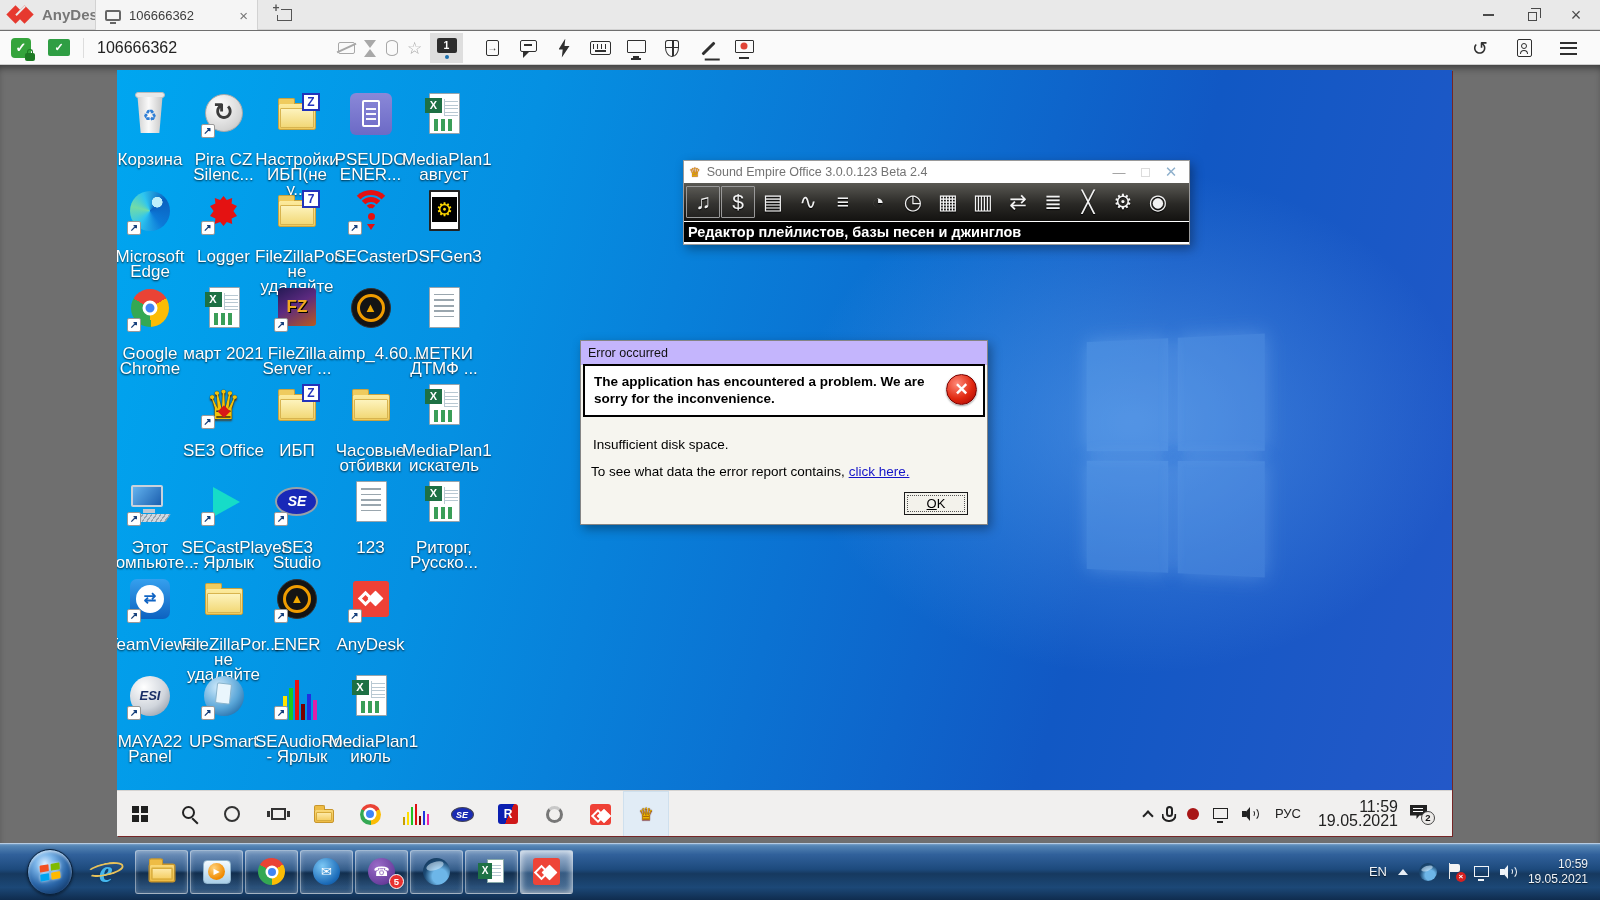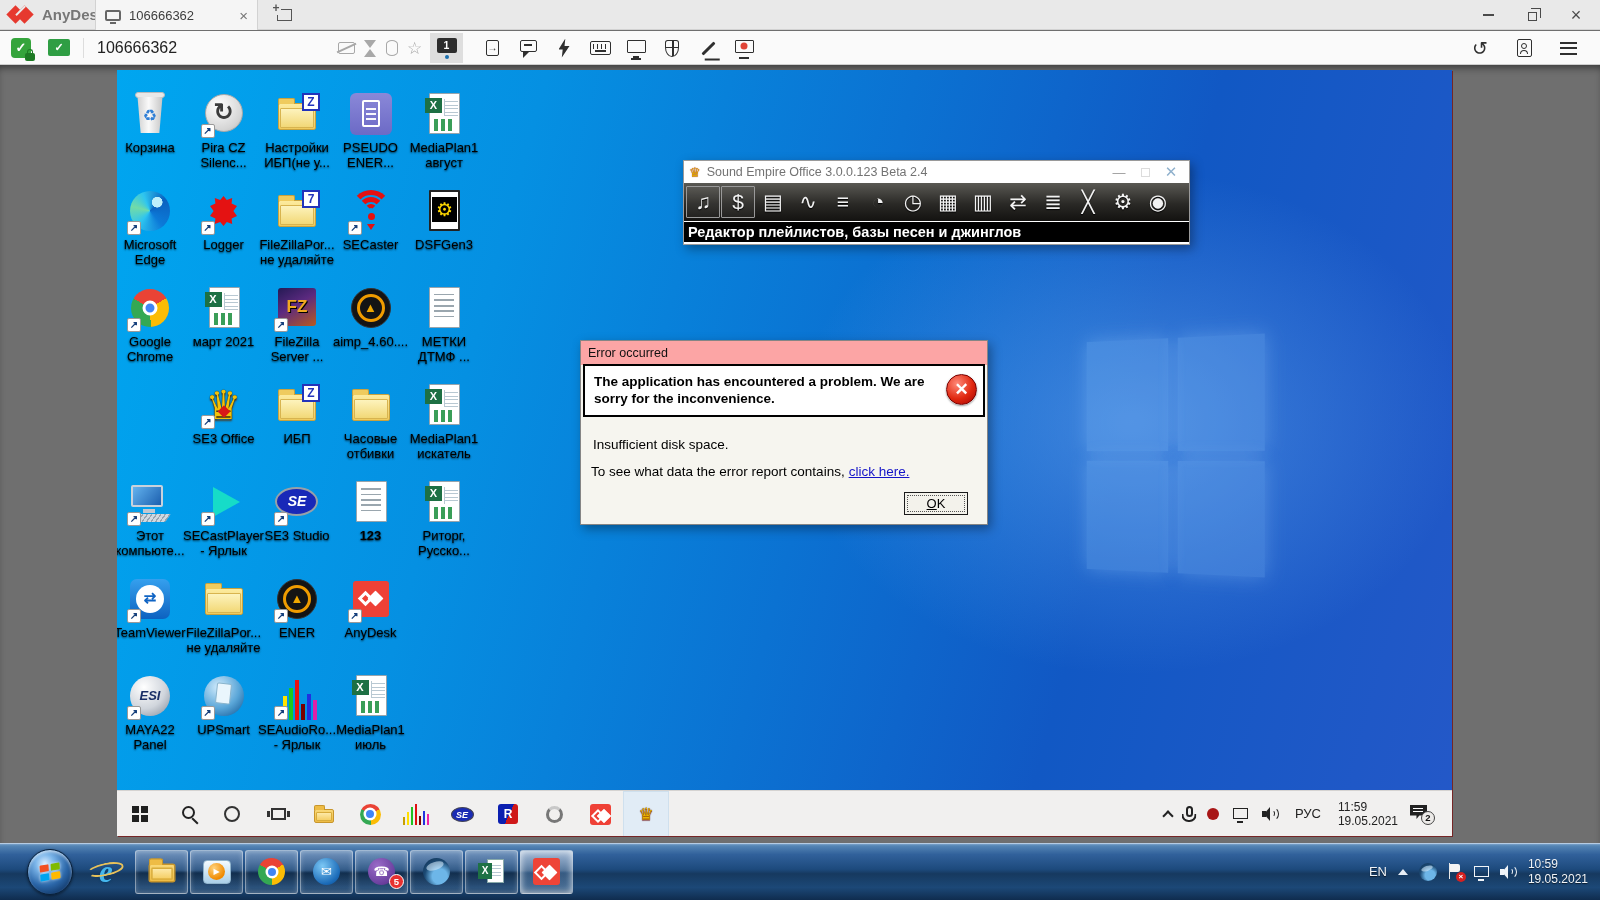--- a/index.html
+++ b/index.html
@@ -83,21 +83,21 @@
 .content{position:absolute;top:65px;left:0;right:0;bottom:57px;background:#6f6f6f;box-shadow:inset 0 6px 8px -4px rgba(0,0,0,.55)}
 .remote{position:absolute;left:117px;top:5px;width:1335px;height:766px;overflow:hidden;box-shadow:1px 1px 0 rgba(120,20,20,.8)}
 .wall{position:absolute;inset:0;background:radial-gradient(ellipse 480px 360px at 76% 46%,rgba(110,175,245,.5),rgba(110,175,245,0) 70%),linear-gradient(105deg,#00a6f0 0%,#0590e2 28%,#0b72d2 52%,#1158c4 72%,#2458c8 100%)}
 .wlogo{position:absolute;left:963px;top:268px;width:185px;height:235px;display:grid;grid-template-columns:1fr 1fr;grid-template-rows:1fr 1fr;gap:10px;transform:perspective(700px) rotateY(-16deg)}
 .wlogo u{background:rgba(150,205,255,.22);box-shadow:0 0 18px rgba(160,210,255,.3)}
 
 
 .dicon{position:absolute;width:84px;text-align:center}
 .art{position:relative;width:48px;height:48px;margin:0 auto}
 .art>*{position:absolute}
-.lbl{margin-top:2px;font-size:13px;line-height:15px;color:#000000;text-shadow:0 1px 2px rgba(0,0,0,.8)}
+.lbl{margin-top:14px;font-size:17px;line-height:15px;color:#ffffff;text-shadow:0 1px 2px rgba(0,0,0,.8)}
 .shortcut{left:1px;bottom:0;width:14px;height:14px;background:#fff;border:1px solid #999;border-radius:2px;font-size:10px;font-weight:bold;color:#16407c;line-height:12px;text-align:center}
 .badge{right:1px;top:3px;width:18px;height:18px;background:#fff;border:2px solid #2233bb;color:#2233bb;font-weight:bold;font-size:12px;line-height:14px;text-align:center}
 .art.recycle .lid{left:9px;top:2px;width:30px;height:6px;background:#e8e8e8;border:1px solid #bbb;border-radius:3px}
 .art.recycle .bin{left:11px;top:7px;width:26px;height:36px;background:linear-gradient(90deg,#cfcfcf,#fafafa 45%,#c4c4c4);clip-path:polygon(2% 0,98% 0,86% 100%,14% 100%)}
 .art.recycle .rc{left:0;right:0;top:16px;text-align:center;font-size:16px;color:#2f7fd6}
 .art .fb{left:5px;top:13px;width:38px;height:27px;background:linear-gradient(#fceb9e,#efcb5e);border:1px solid #c8a23e;border-radius:2px}
 .art .fb:before{content:"";position:absolute;left:-1px;top:-6px;width:15px;height:5px;background:#efcb5e;border:1px solid #c8a23e;border-bottom:none;border-radius:2px 2px 0 0}
 .art .fb:after{content:"";position:absolute;left:1px;top:4px;right:1px;bottom:1px;background:linear-gradient(#fdf3bd,#f2d877);border:1px solid #d8b44f;border-radius:1px}
 .art.excel .pg,.art.textdoc .pg,.art.dsf .pg{left:9px;top:3px;width:31px;height:41px;background:#fff;border:1px solid #98a4ac;border-radius:1px}
 .art.dsf .pg{border:2px solid #222}
@@ -159,21 +159,21 @@
 .sew-min{color:#9a9a9a;font-size:13px}
 .sew-max i{display:inline-block;width:9px;height:9px;border:1.5px solid #dcdcdc}
 .sew-x{color:#8fb0cc;font-size:15px}
 .sew-tools{height:38px;background:linear-gradient(#5a5954,#2a2926 55%,#131210);display:flex;align-items:center;padding:0 2px;gap:1px}
 .sew-btn{width:34px;height:32px;display:flex;align-items:center;justify-content:center;color:#f2f2f2;font-size:21px;text-shadow:0 1px 1px #000}
 .sew-btn.framed{border:1px solid #999;border-radius:1px;background:rgba(255,255,255,.05)}
 .sew-status{height:21px;background:#000;border-top:1px solid #fff;color:#fff;font-weight:bold;font-size:14.5px;display:flex;align-items:center;padding-left:4px}
 
 
 .dlg{position:absolute;left:463px;top:270px;width:408px;height:185px;background:#f6f5ef;border:1px solid #858585;box-shadow:3px 4px 10px rgba(0,0,0,.35)}
-.dlg-title{height:23px;background:#fca5a5;display:flex;align-items:center;padding:12px 7px;font-size:12.5px;color:#111}
+.dlg-title{height:23px;background:#c4b5fd;display:flex;align-items:center;padding:12px 7px;font-size:12.5px;color:#111}
 .dlg-msg{position:absolute;left:2px;right:2px;top:23px;height:53px;background:#fff;border:2px solid #000;display:flex;align-items:center;padding:0 50px 0 9px;font-weight:bold;font-size:13.5px;line-height:16.5px;color:#000}
 .dlg-err{position:absolute;right:10px;top:33px;width:31px;height:31px;border-radius:50%;background:radial-gradient(circle at 35% 30%,#ff8a7a,#e02810 55%,#a00000);border:1px solid #700;color:#fff;font-weight:bold;font-size:17px;line-height:29px;text-align:center;box-shadow:0 1px 2px rgba(0,0,0,.4)}
 .dlg-detail{position:absolute;left:12px;top:96px;color:#000;font-size:13.5px}
 .dlg-report{position:absolute;left:10px;top:123px;color:#000;font-size:13.5px}
 .dlg-link{color:#1414c8;text-decoration:underline;margin-left:4px;cursor:pointer}
 .dlg-ok{position:absolute;right:19px;top:151px;width:64px;height:23px;background:#f3f2eb;border:1px solid #1a1a1a;display:flex;align-items:center;justify-content:center;font-size:13px;color:#000}
 .dlg-ok:before{content:"";position:absolute;inset:2px;border:1px dotted #555}
 .dlg-ok span{display:block}
 .dlg-ok span::first-letter{text-decoration:underline}
 
@@ -220,21 +220,21 @@
 .micico:after{content:"";position:absolute;left:50%;transform:translateX(-50%);bottom:-7px;width:11px;height:6px;border:2px solid currentColor;border-top:none;border-radius:0 0 7px 7px}
 .dotico{width:12px;height:12px;border-radius:50%;background:#a81616}
 .netico{width:15px;height:11px;border:1.8px solid currentColor;position:relative}
 .netico:after{content:"";position:absolute;left:3px;bottom:-5px;width:6px;height:1.8px;background:currentColor}
 .volico{position:relative;width:17px;height:14px}
 .volico:before{content:"";position:absolute;left:0;top:4px;width:4px;height:6px;background:currentColor}
 .volico:after{content:"";position:absolute;left:2px;top:0;width:0;height:0;border-top:7px solid transparent;border-bottom:7px solid transparent;border-right:6px solid currentColor}
 .volico .va{position:absolute;right:4px;top:3.5px;width:7px;height:7px;border:1.7px solid transparent;border-right-color:currentColor;border-radius:50%}
 .volico .vb{position:absolute;right:0;top:0;width:13px;height:14px;border:1.7px solid transparent;border-right-color:currentColor;border-radius:50%}
 .tr-lang{font-size:13px;padding:0 9px}
-.tr-clock{font-size:12px;line-height:14px;padding:0 8px}
+.tr-clock{font-size:16px;text-align:right;line-height:14px;padding:0 8px}
 .tr-notif{position:relative;width:20px;height:17px;margin:0 12px 0 4px}
 .tr-notif i{position:absolute;inset:0 3px 3px 0;background:#222;clip-path:polygon(0 0,100% 0,100% 75%,55% 75%,38% 100%,38% 75%,0 75%)}
 .tr-notif i:after{content:"";position:absolute;left:3px;top:3px;width:10px;height:6px;background:repeating-linear-gradient(#fff 0 1.2px,transparent 1.2px 3px)}
 .tr-badge{position:absolute;right:-5px;bottom:-3px;width:14px;height:14px;border-radius:50%;background:#eceae8;border:1px solid #444;color:#111;font-size:9.5px;line-height:12px;text-align:center}
 
 
 .tb7{position:absolute;left:0;bottom:0;width:100%;height:57px;background:linear-gradient(#8fb3d6 0,#5585b4 5%,#31619b 20%,#1d4a7d 46%,#16395f 54%,#1c4877 78%,#0f2c4e 100%);box-shadow:inset 0 1px 0 rgba(255,255,255,.4);display:flex;align-items:center;padding-left:22px;z-index:50}
 .orbwrap{width:56px;height:57px;display:flex;align-items:center;justify-content:center;margin-right:4px}
 .orb{width:46px;height:46px;border-radius:50%;background:radial-gradient(circle at 38% 30%,#d8ecff 0%,#7cb6ea 22%,#2b66a8 55%,#0e3260 85%,#0a2748 100%);border:1px solid #091f38;box-shadow:inset 0 2px 3px rgba(255,255,255,.6),0 1px 3px rgba(0,0,0,.5);display:flex;align-items:center;justify-content:center}
 .orb .fl{display:grid;grid-template-columns:9px 9px;grid-template-rows:7px 7px;gap:1.5px;transform:skewY(-6deg) rotate(-4deg)}
@@ -263,21 +263,21 @@
 .ad7{width:27px;height:27px;background:#ee4437;border-radius:3px;position:relative}
 .ad7:before,.ad7:after{content:"";position:absolute;top:9px;width:7px;height:7px;border:2.5px solid #fff;transform:rotate(45deg)}
 .ad7:before{left:3px}.ad7:after{left:11px;background:#fff}
 .tray7{margin-left:auto;display:flex;align-items:center;gap:11px;padding-right:12px;color:#f0f4f8}
 .t7lang{font-size:13px;text-shadow:0 1px 1px rgba(0,0,0,.6)}
 .t7up{width:0;height:0;border-left:5px solid transparent;border-right:5px solid transparent;border-bottom:6px solid #e8eef5}
 .flagico{position:relative;width:15px;height:17px}
 .flagico u{position:absolute;left:1px;top:0;width:1.5px;height:16px;background:#e8e8e8}
 .flagico s{position:absolute;left:2.5px;top:1px;width:10px;height:8px;background:#f4f4f4;border-radius:0 2px 2px 0}
 .flagico b{position:absolute;right:-3px;bottom:-2px;width:10px;height:10px;border-radius:50%;background:#d42020;color:#fff;font-size:8px;line-height:10px;text-align:center;font-weight:bold}
-.t7clock{font-size:12px;text-align:left;line-height:15px;text-shadow:0 1px 1px rgba(0,0,0,.6)}
+.t7clock{font-size:12px;text-align:right;line-height:15px;text-shadow:0 1px 1px rgba(0,0,0,.6)}
 </style>
 </head>
 <body>
 
 <div class="titlebar">
   <div class="ad-logo">
       <i class="d1"></i>
       <i class="d2"></i>
     </div>
   <div class="brand">AnyDesk</div>
@@ -543,21 +543,21 @@
           <div class="lbl">SECastPlayer - Ярлык</div>
         </div>
         <div class="dicon" style="left: 138px; top: 408px;">
           <div class="art se3">
             <i class="ov"></i>
             <s class="tx">SE</s>
             <span class="shortcut">↗</span>
           </div>
           <div class="lbl">SE3 Studio</div>
         </div>
-        <div class="dicon" style="left: 211.5px; top: 408px; font-weight: bold;">
+        <div class="dicon" style="left: 211.5px; top: 408px;">
           <div class="art textdoc">
             <i class="pg"></i>
             <u class="tl"></u>
           </div>
           <div class="lbl">123</div>
         </div>
         <div class="dicon" style="left: 285px; top: 408px;">
           <div class="art excel">
             <i class="pg"></i>
             <s class="xb">X</s>

